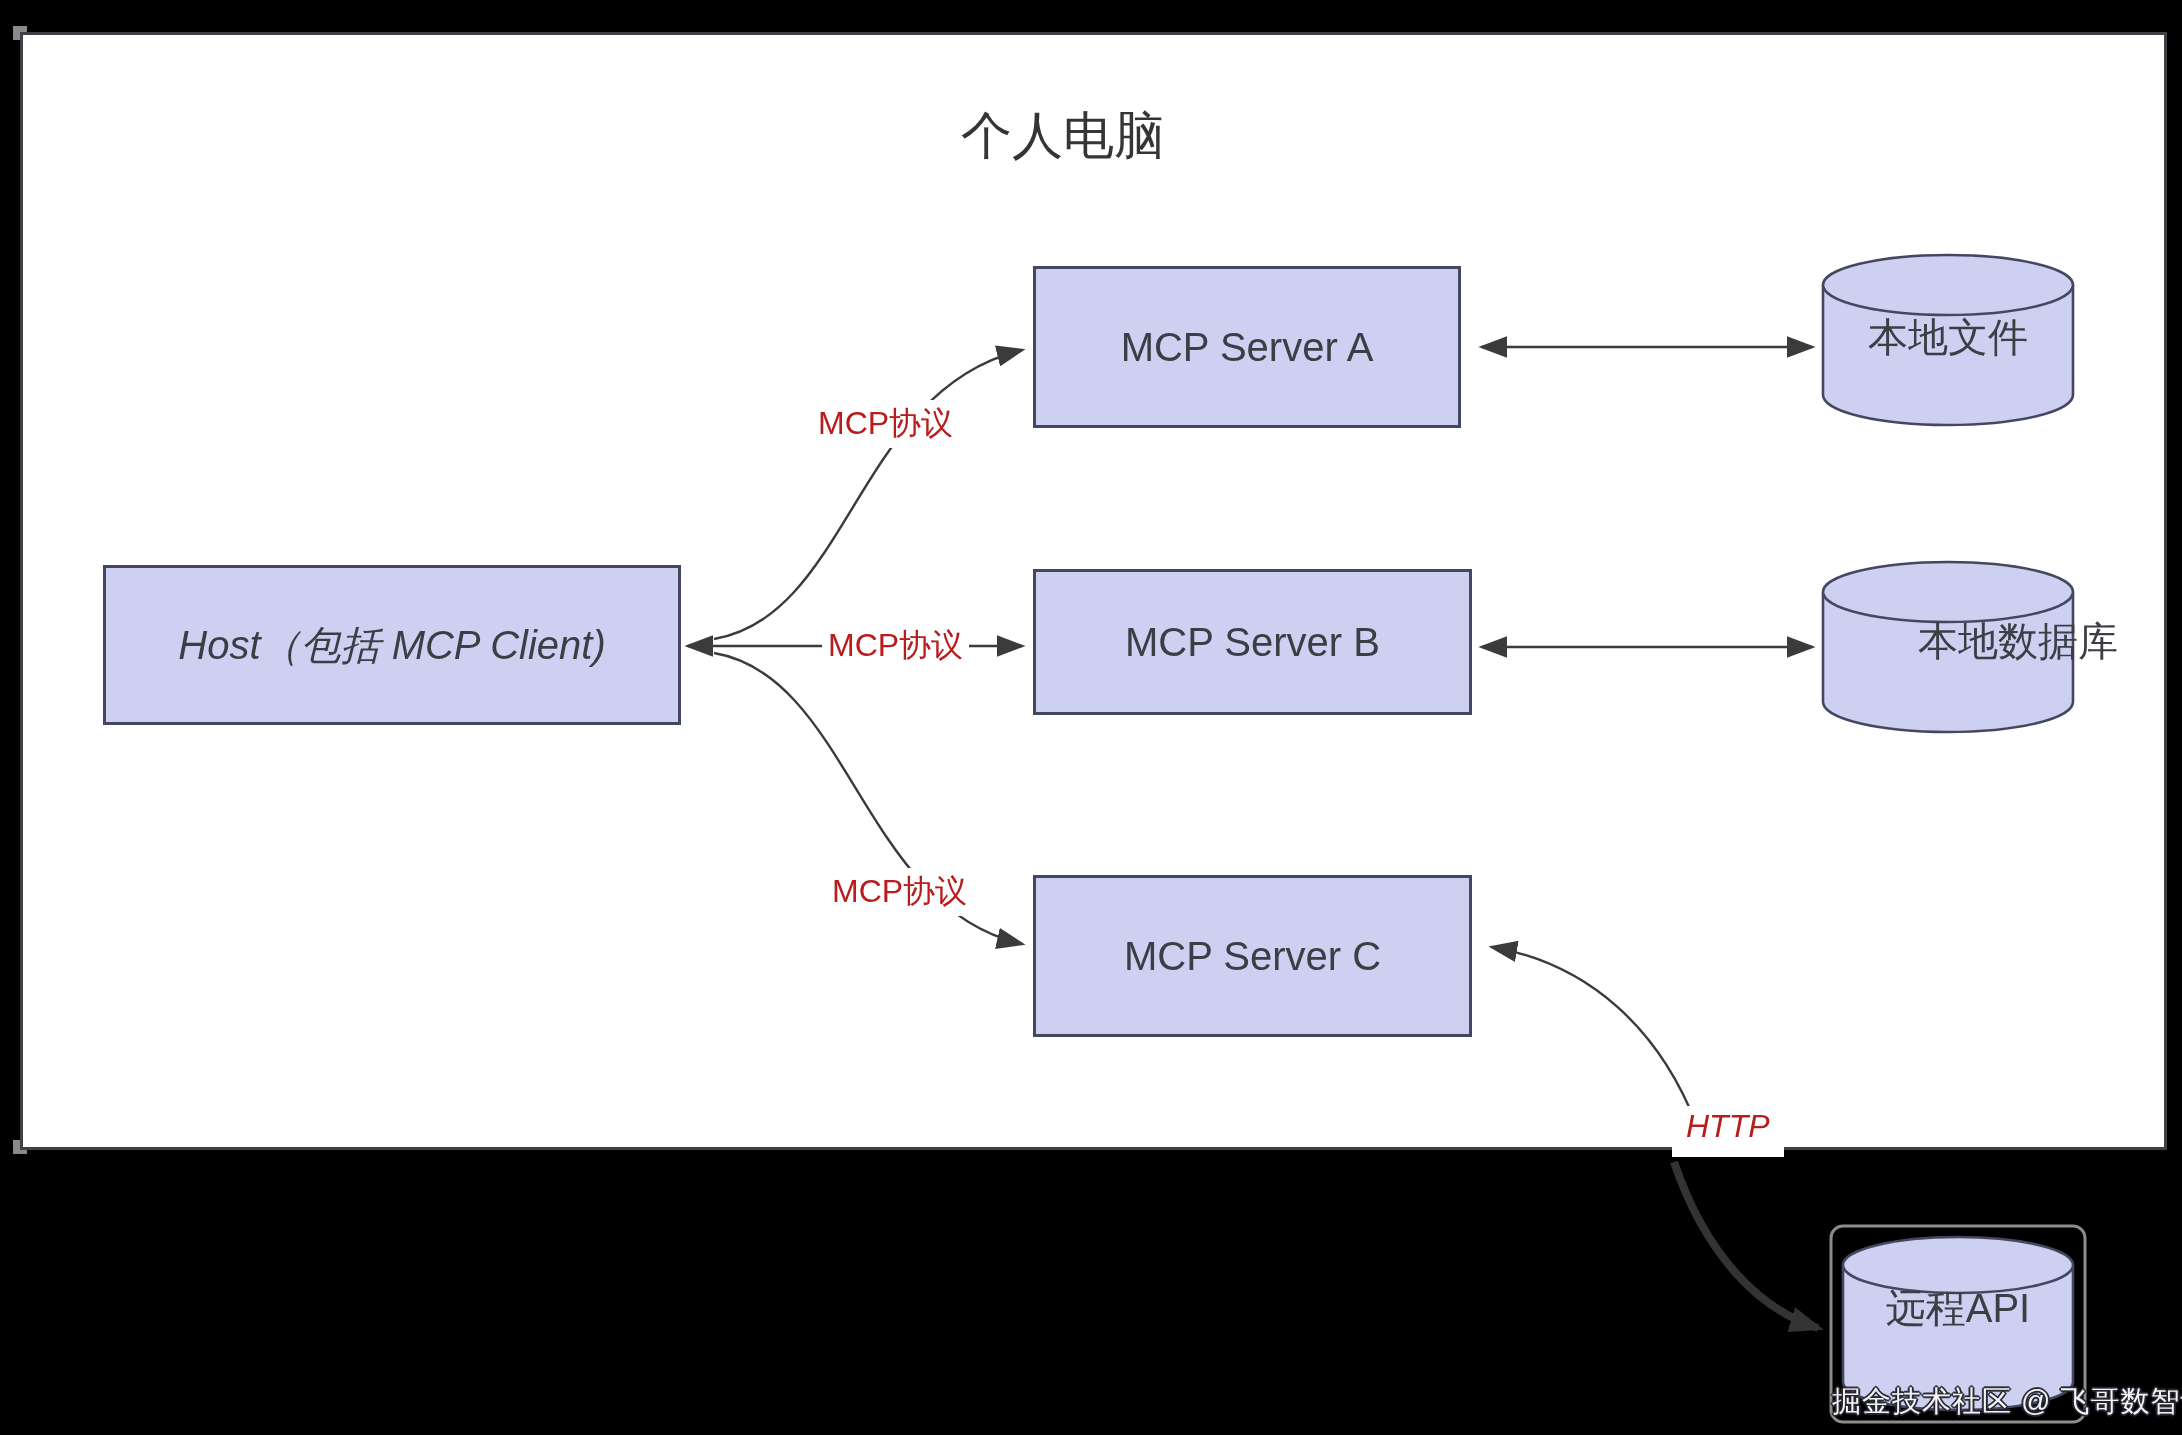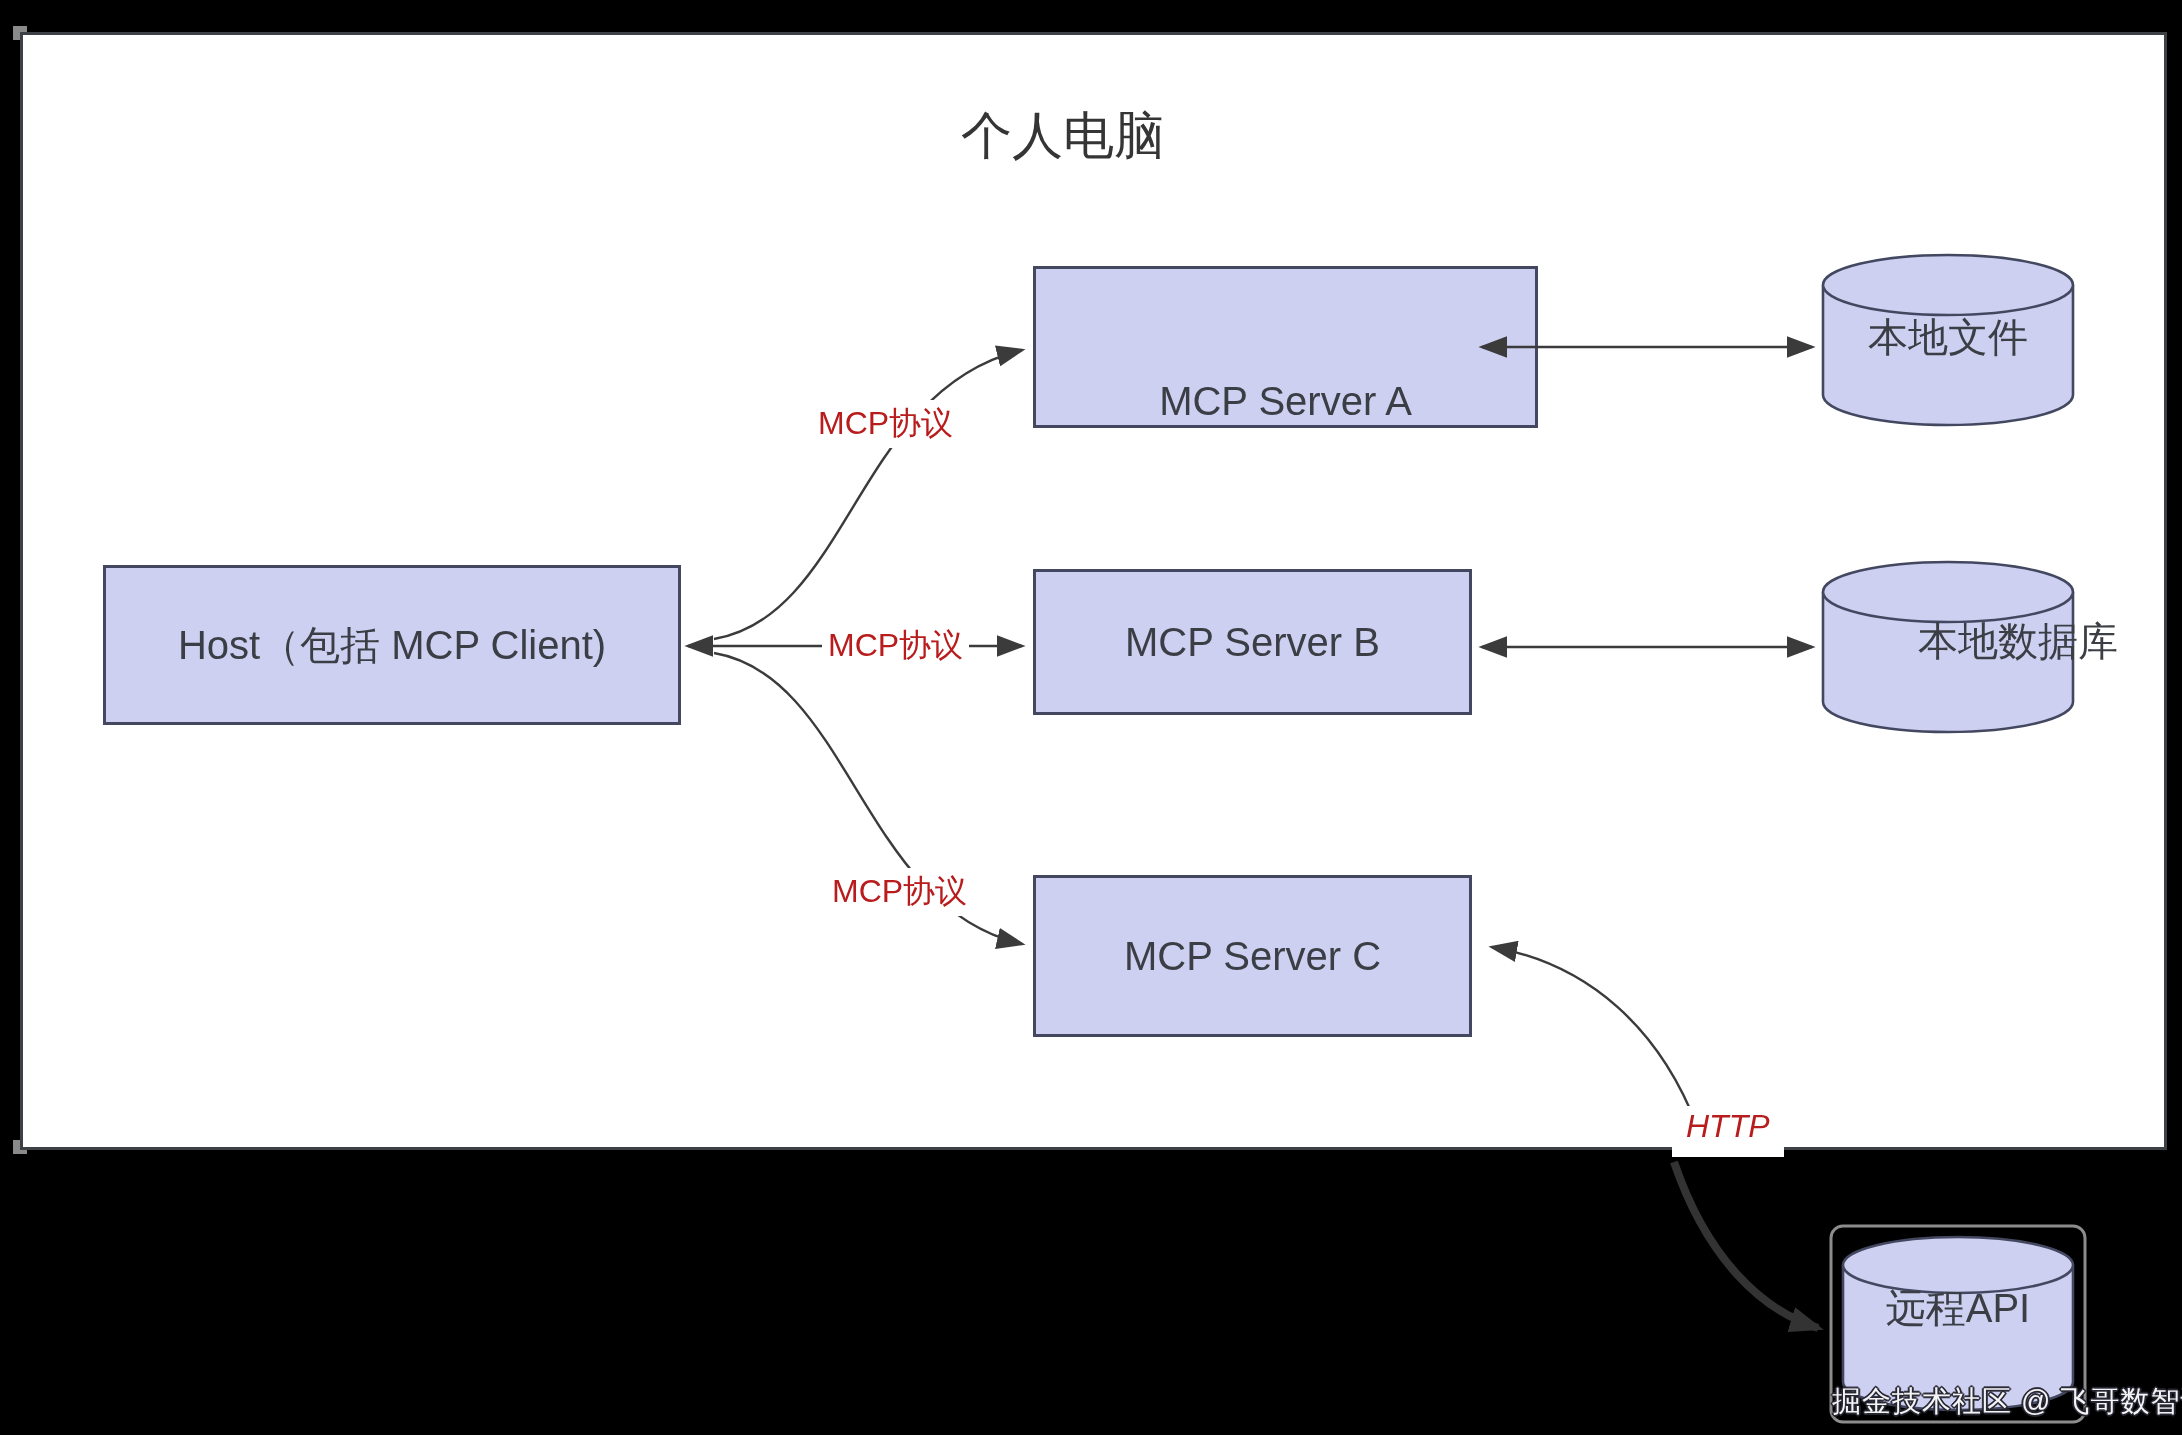--- a/index.html
+++ b/index.html
@@ -43,22 +43,22 @@
     display: flex;
     flex-direction: column;
     align-items: center;
     justify-content: center;
     font-size: 40px;
     color: #3b3e44;
     z-index: 2;
     line-height: 1.2;
     text-align: center;
   }
-  .node.host   { left: 103px;  top: 565px; width: 578px; height: 160px; }
-  .node.srv-a  { left: 1033px; top: 266px; width: 505px; height: 162px; justify-content: flex-end; }
+  .node.host   { left: 103px;  top: 565px; width: 578px; height: 160px; font-style: italic; }
+  .node.srv-a  { left: 1033px; top: 266px; width: 428px; height: 162px; }
   .node.srv-b  { left: 1033px; top: 569px; width: 439px; height: 146px; }
   .node.srv-c  { left: 1033px; top: 875px; width: 439px; height: 162px; }
   svg.overlay {
     position: absolute;
     left: 0; top: 0;
     width: 2182px; height: 1435px;
     z-index: 3;
     pointer-events: none;
   }
   .edge-chip {

